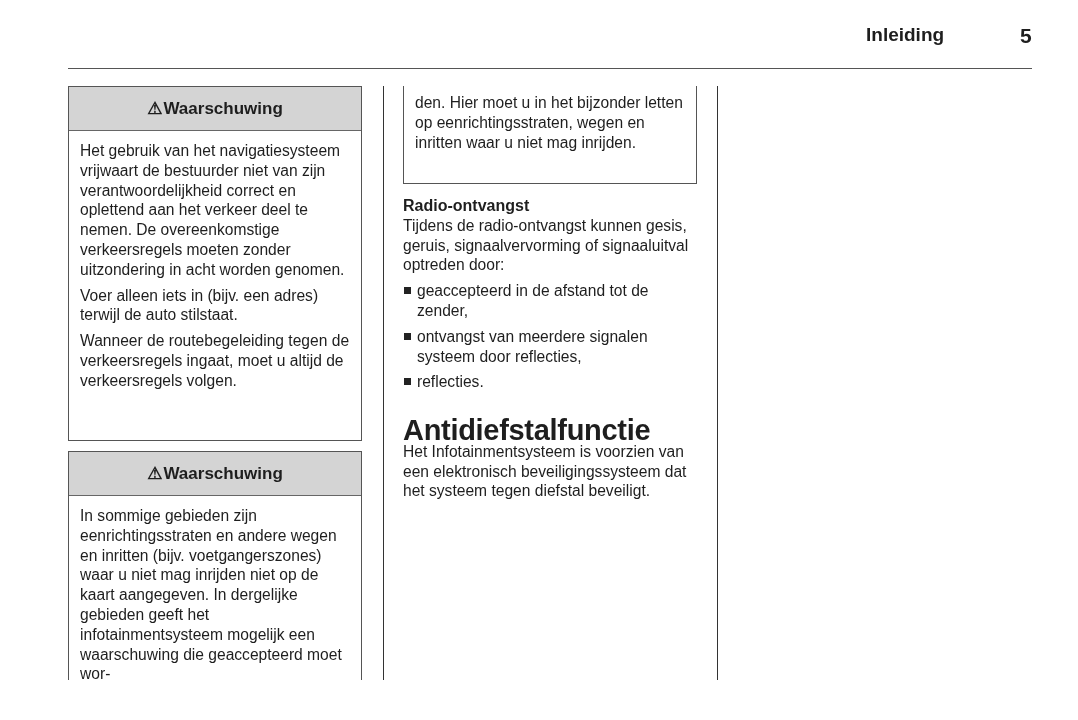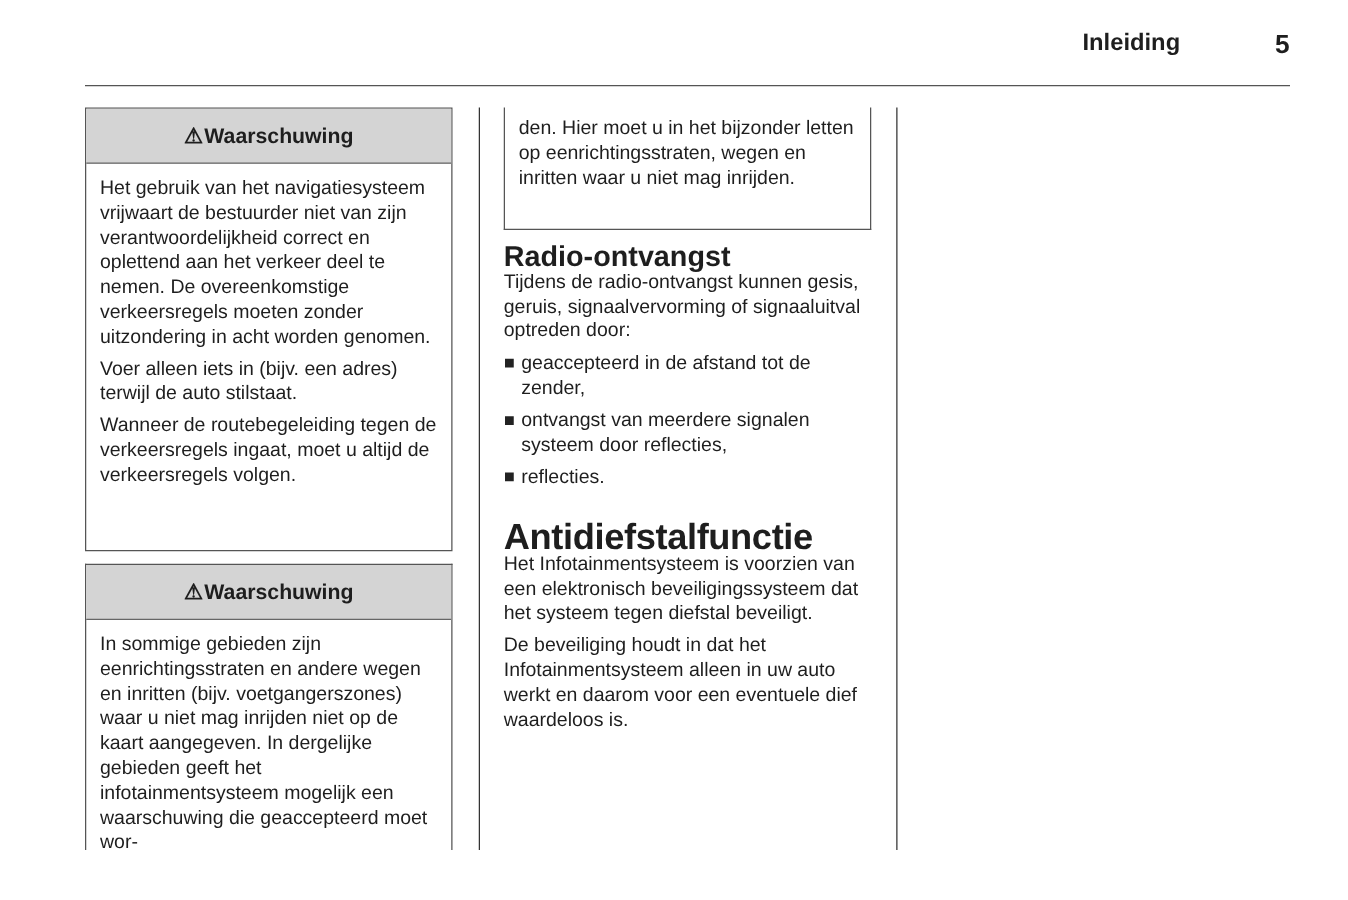--- a/index.html
+++ b/index.html
@@ -38,21 +38,21 @@
 
     #warn1 { left: 68px; top: 86px; width: 294px; height: 355px; }
     #warn2 { left: 68px; top: 451px; width: 294px; height: 229px; border-bottom: none; }
     #warn2cont {
       position: absolute; left: 403px; top: 86px; width: 294px; height: 98px;
       border: 1px solid #555; border-top: none; box-sizing: border-box;
       padding: 7px 10px 0 11px;
     }
 
     .col2 { position: absolute; left: 403px; width: 300px; }
-    .h-sub { font-weight: bold; font-size: 23px; margin: 0; color: #1e1e1e; }
+    .h-sub { font-weight: bold; font-size: 16px; margin: 0; color: #1e1e1e; }
     .h-main { font-weight: bold; font-size: 29px; margin: 0; color: #1e1e1e; letter-spacing: -0.3px; }
     ul.bullets { list-style: none; margin: 0; padding: 0; }
     ul.bullets li { position: relative; padding-left: 14px; margin-bottom: 6px; }
     ul.bullets li .sq {
       position: absolute; left: 1px; top: 6px; width: 7px; height: 7px; background: #222;
     }
   </style>
 </head>
 <body>
 
@@ -97,14 +97,13 @@
   <ul class="bullets">
     <li><span class="sq"></span><span>geaccepteerd in de afstand tot de zender,</span></li>
     <li><span class="sq"></span><span>ontvangst van meerdere signalen systeem door reflecties,</span></li>
     <li><span class="sq"></span><span>reflecties.</span></li>
   </ul>
 </div>
 
 <div class="col2 body-text" style="top:421px;">
   <h2 class="h-main">Antidiefstalfunctie</h2>
   <p style="margin-top:1px;">Het Infotainmentsysteem is voorzien van een elektronisch beveiligingssysteem dat het systeem tegen diefstal beveiligt.</p>
-  <p>De beveiliging houdt in dat het Infotainmentsysteem alleen in uw auto werkt en daarom voor een eventuele dief waardeloos is.</p>
 </div>
 
 </body></html>

